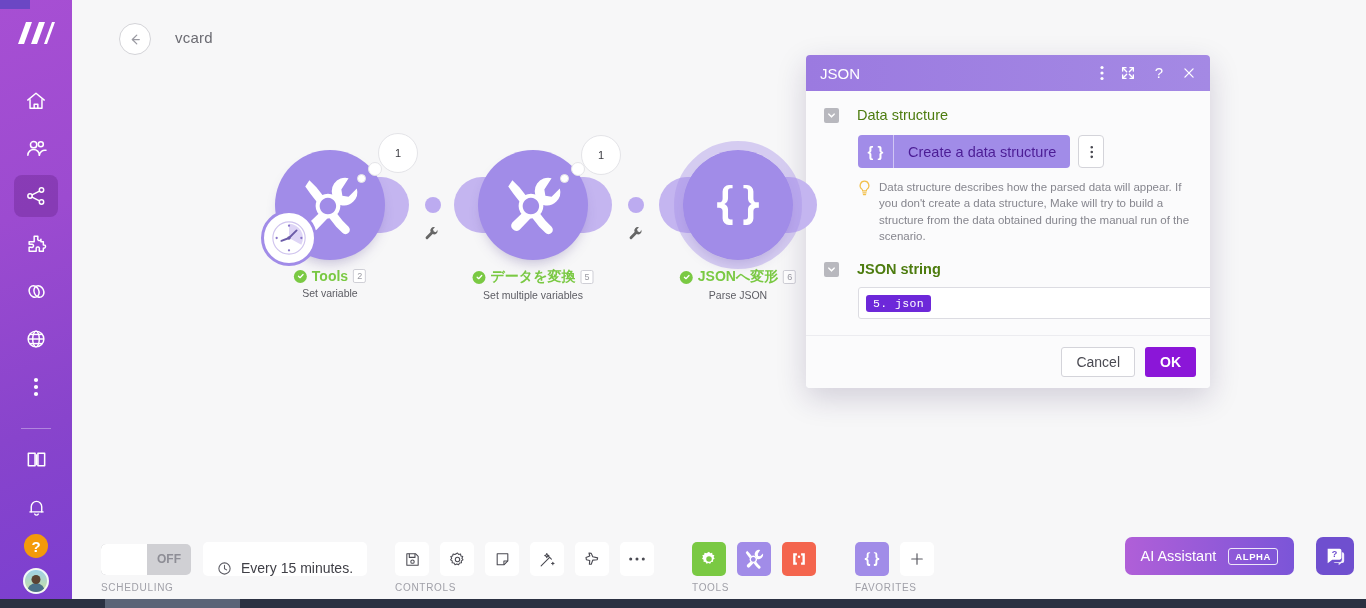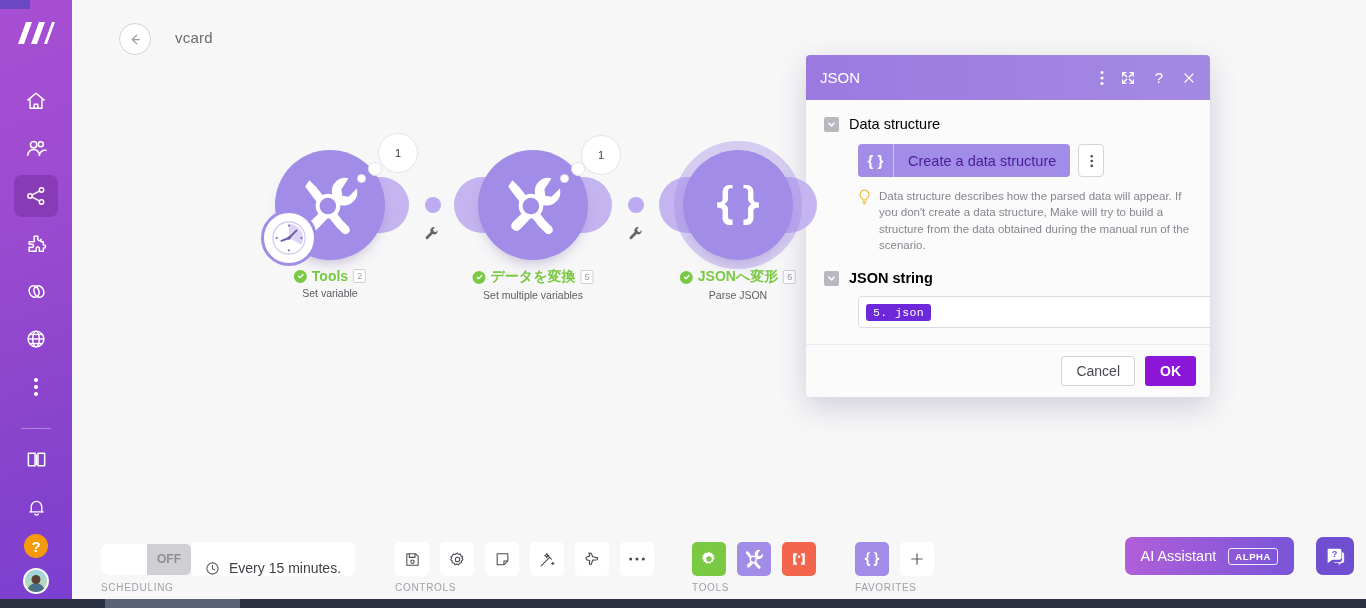--- a/index.html
+++ b/index.html
@@ -196,33 +196,33 @@
   .hscroll-left { position: absolute; left: 0; top: -13px; width: 28px; height: 22px; background: #6b47c4; }
 
   
   .modal {
     position: absolute; left: 806px; top: 55px; width: 404px;
     background: #fbfbfc; border-radius: 4px;
     box-shadow: 0 10px 30px rgba(40,20,80,0.18);
     overflow: hidden;
   }
   .modal-head {
-    height: 45px; background: linear-gradient(90deg,#9b7ae0 0%, #a489e4 100%);
+    height: 36px; background: linear-gradient(90deg,#9b7ae0 0%, #a489e4 100%);
     display: flex; align-items: center; padding: 0 14px;
   }
   .modal-title { font-size: 15px; color: #fff; flex: 1; }
   .modal-head-icons { display: flex; align-items: center; gap: 16px; }
   .mh-icon { cursor: pointer; display: flex; align-items: center; justify-content: center; }
   .modal-body { padding: 16px 18px 16px; }
   .field-row { display: flex; align-items: center; gap: 10px; }
   .collapse-box {
     width: 15px; height: 15px; border-radius: 2px; background: #b8b8be;
     display: flex; align-items: center; justify-content: center; cursor: pointer;
   }
-  .field-label { font-size: 14.5px; color: #000000; }
+  .field-label { font-size: 14.5px; color: #4d7c0f; margin-left: 8px; }
   .field-label.bold { font-weight: bold; }
   .ds-row { display: flex; align-items: center; gap: 8px; margin: 12px 0 0 34px; }
   .ds-button {
     display: flex; align-items: center; height: 33px;
     background: #a18ce8; border-radius: 4px; overflow: hidden; cursor: pointer;
   }
   .ds-icon-cell {
     width: 36px; height: 33px; display: flex; align-items: center; justify-content: center;
     color: #fff; font-size: 15px; font-weight: bold;
     border-right: 1px solid rgba(255,255,255,0.5);
@@ -487,21 +487,21 @@
       </div>
     </div>
   </main>
 
   <div class="bottombar">
 
 
     <div class="tool-row">
 
       <div class="group" style="left:29px; top:0;">
-        <div style="display:flex; align-items:center; ">
+        <div style="display:flex; align-items:center; gap:12px;">
           <div class="sched-toggle">
             <div class="sched-knob"></div>
             <div class="sched-off">OFF</div>
           </div>
           <div class="sched-pill">
             <svg width="15" height="15" viewBox="0 0 24 24" fill="none" stroke="#5a5a62" stroke-width="1.7" stroke-linecap="round">
               <circle cx="12" cy="12" r="9"></circle>
                 <path d="M12 7 v5.2 l3.4 2"></path>
             </svg>
             <span>Every 15 minutes.</span>

